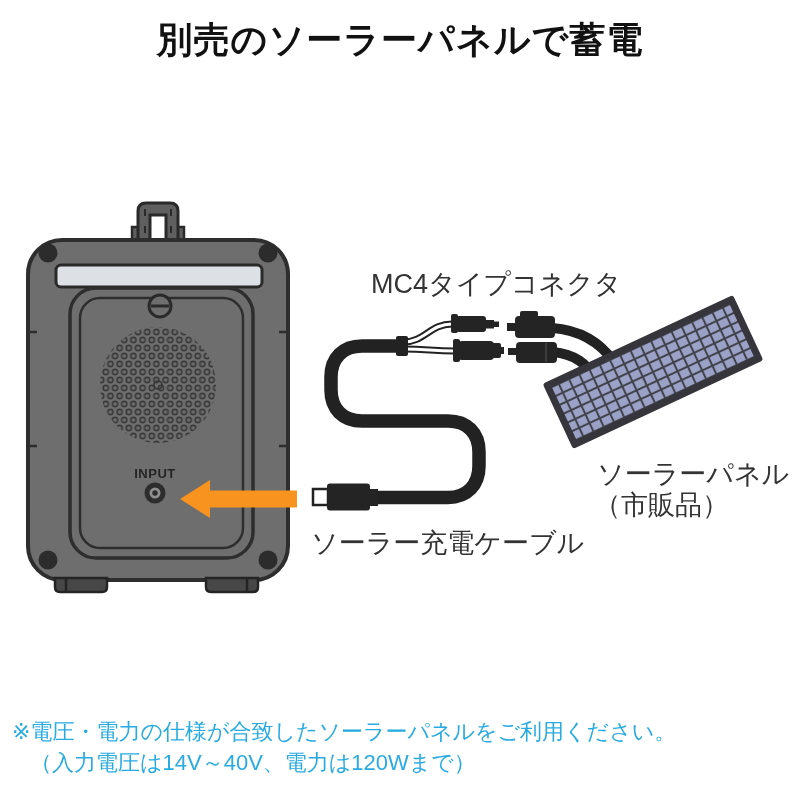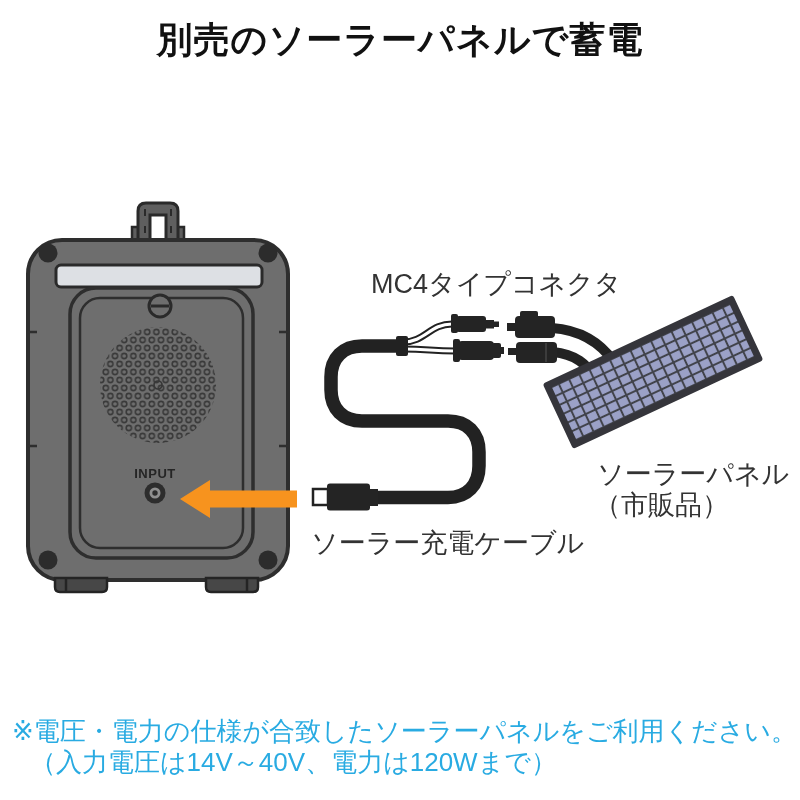--- a/index.html
+++ b/index.html
@@ -2,21 +2,21 @@
 <html><head>
 <meta charset="utf-8">
 <style>
   html,body{margin:0;padding:0;background:#ffffff;}
   .stage{position:relative;width:800px;height:800px;background:#ffffff;overflow:hidden;
          font-family:"Liberation Sans","DejaVu Sans",sans-serif;padding-left:32px;}
   .title{position:absolute;top:16px;left:0;width:800px;text-align:center;
          font-size:36px;font-weight:700;color:#111111;letter-spacing:1px;}
   .diagram-svg{position:absolute;top:0;left:0;}
   .note{position:absolute;left:12px;top:716px;width:786px;
-        color:#29ABE2;font-size:26px;font-weight:500;line-height:31px;}
+        color:#29ABE2;font-size:22px;font-weight:500;line-height:31px;}
   .note-line2{margin-left:18px;}
   svg text{font-family:"Liberation Sans","DejaVu Sans",sans-serif;}
   .svg-label{font-size:27px;font-weight:500;fill:#333333;}
   .input-label{font-size:13px;font-weight:700;fill:#252525;letter-spacing:0.5px;}
 </style>
 </head>
 <body>
 
 <div class="stage">
 

